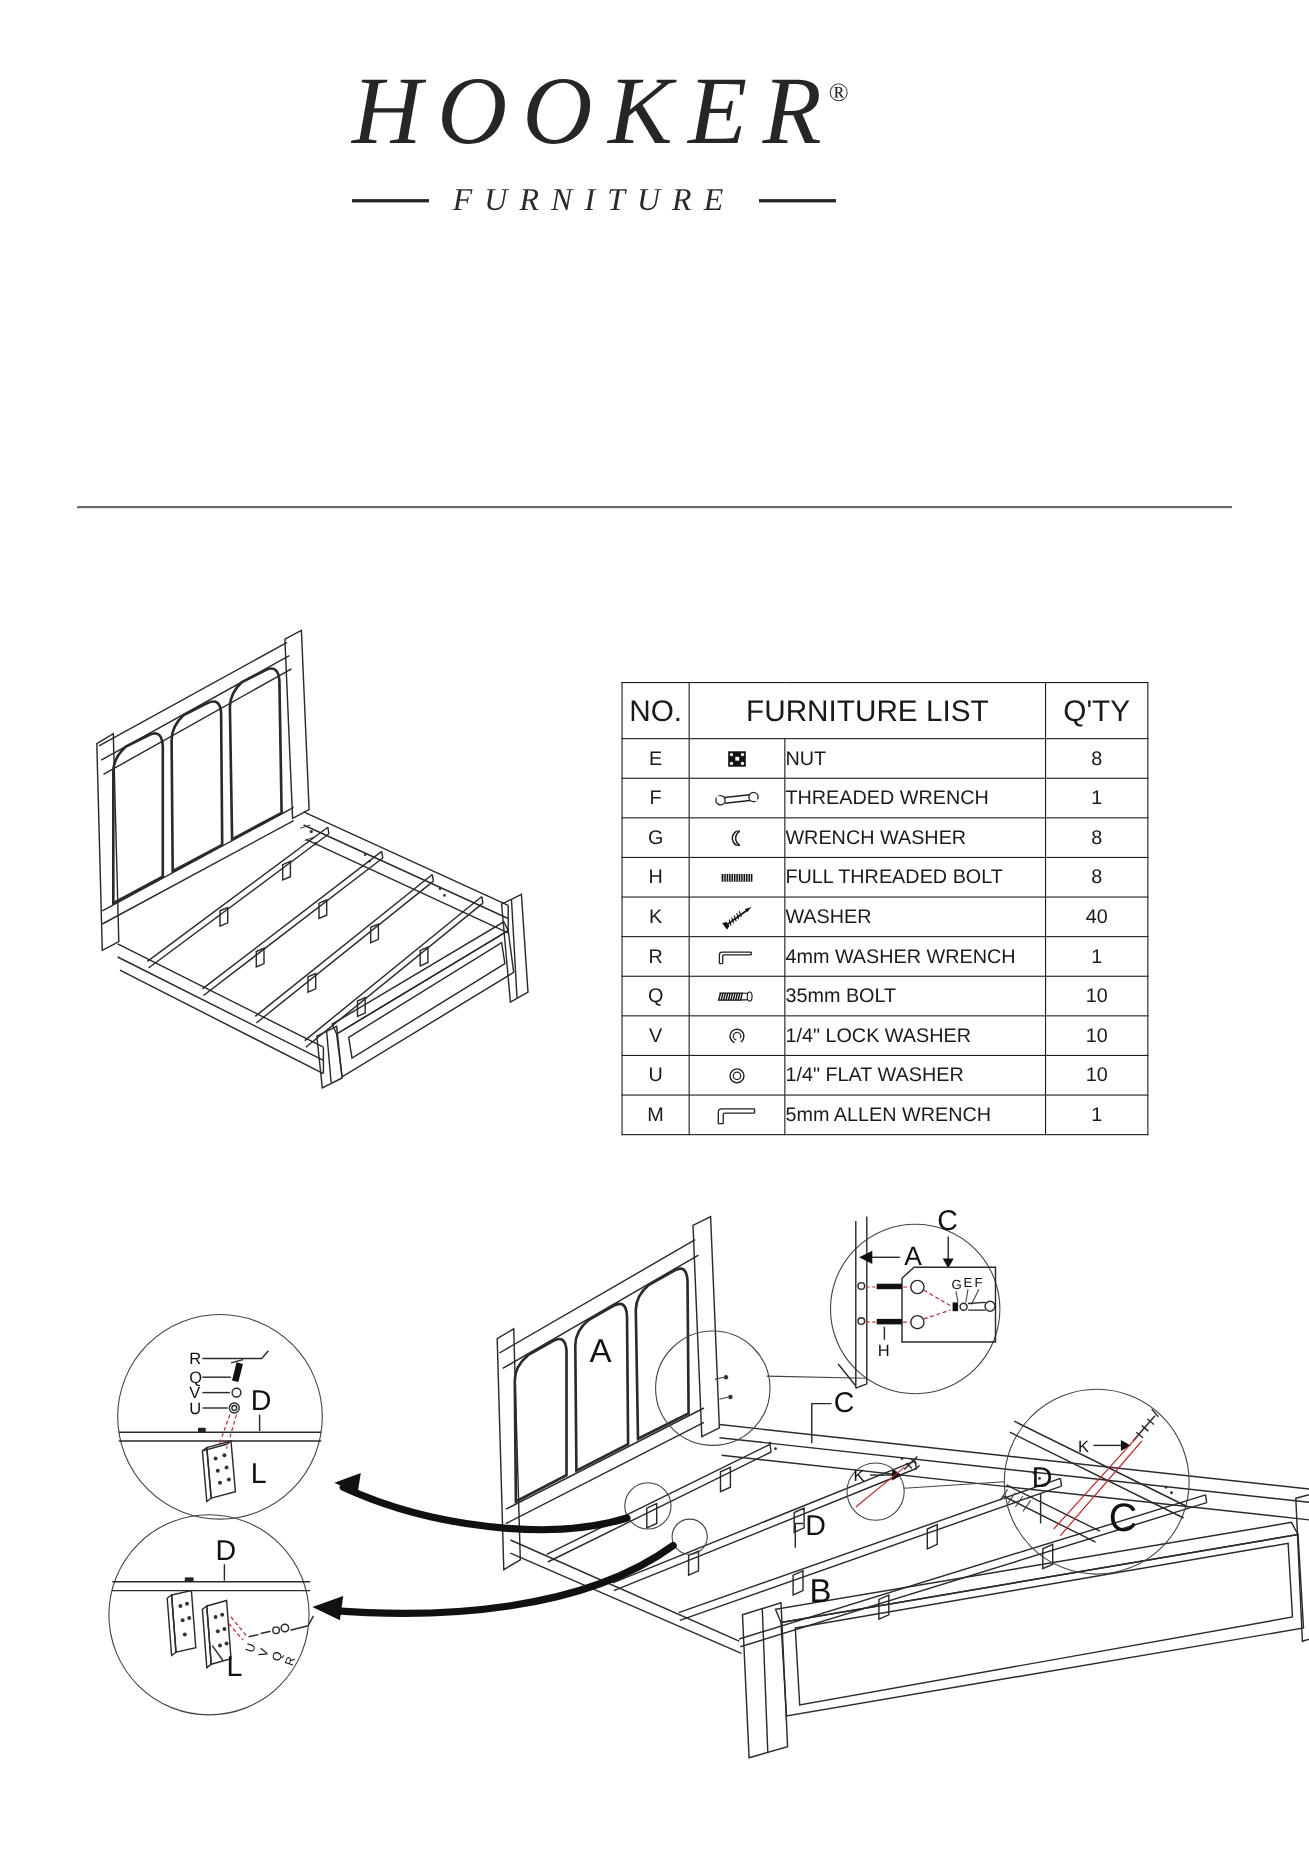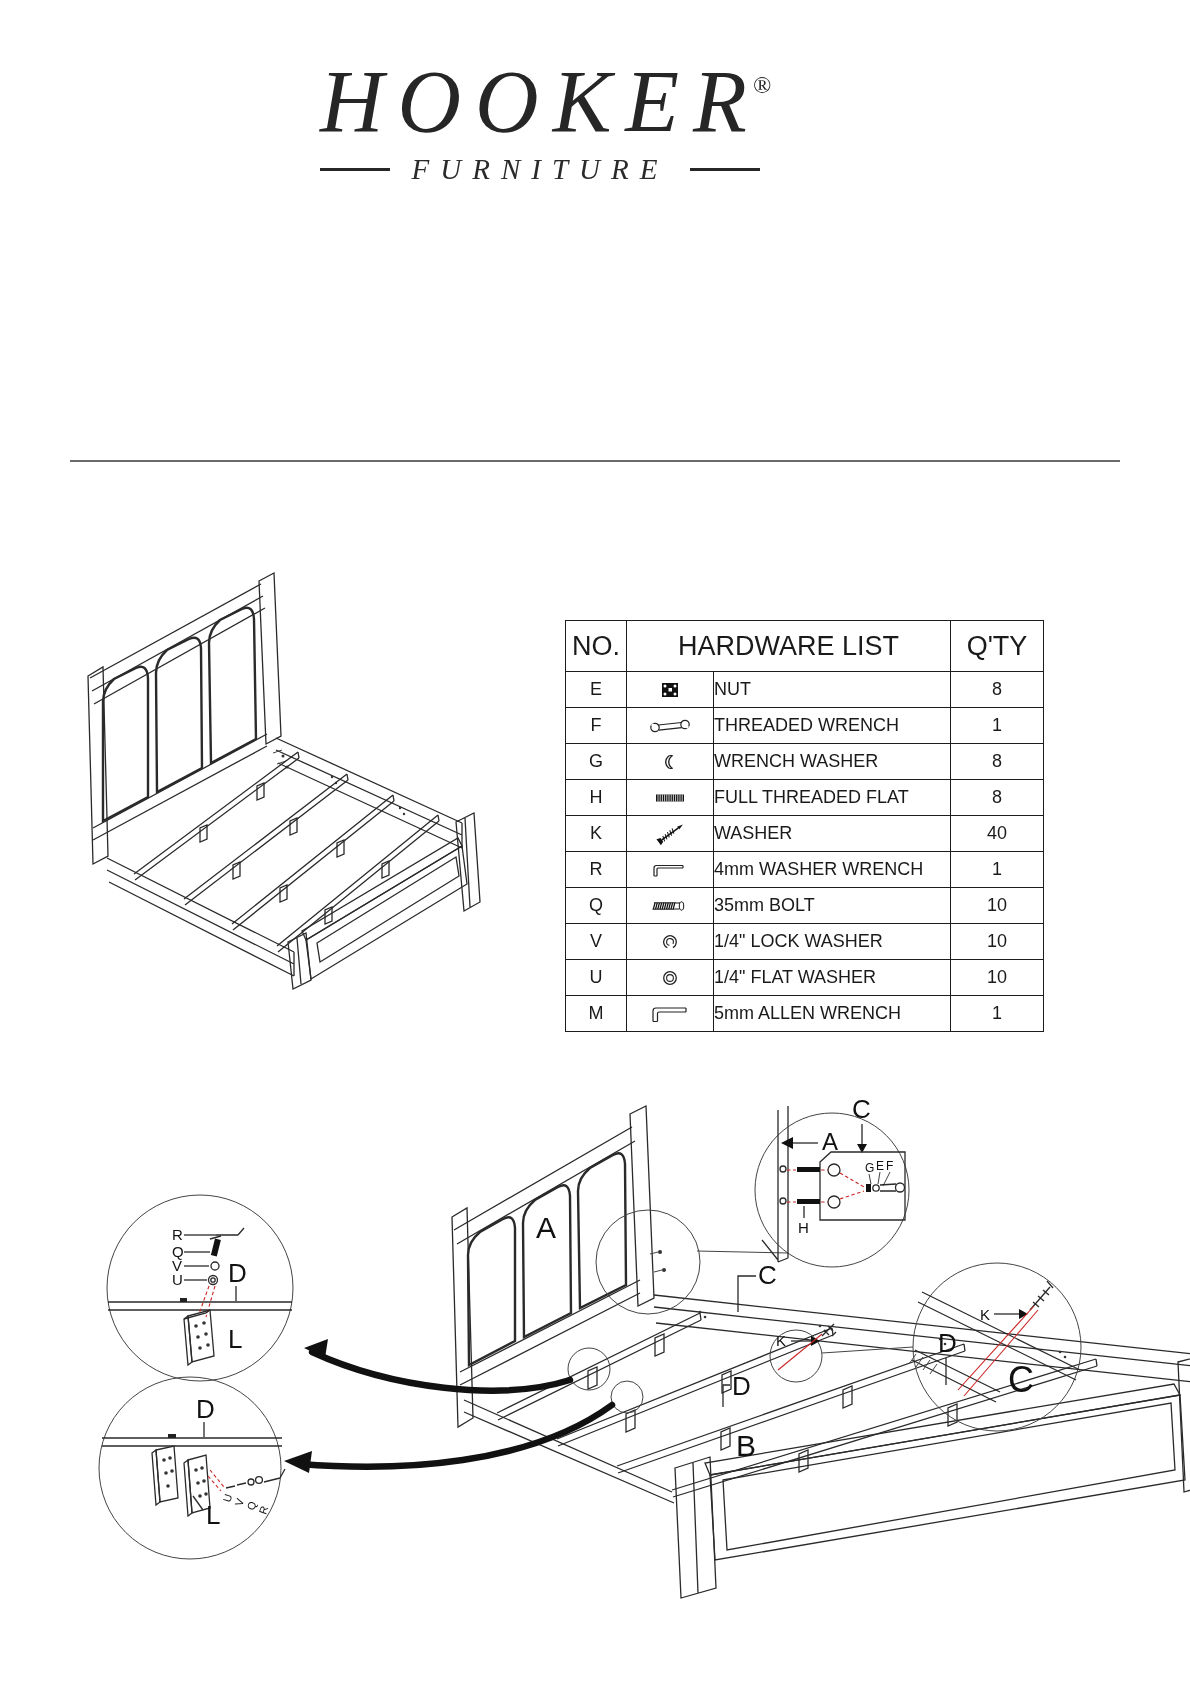--- a/index.html
+++ b/index.html
@@ -3,21 +3,21 @@
 <meta charset="utf-8">
 <style>
   html,body{margin:0;padding:0;background:#fff;}
   .page{position:relative;width:1190px;height:1684px;background:#fff;overflow:hidden;
         font-family:"Liberation Sans",sans-serif;color:#1a1a1a;}
   
   .logo{position:absolute;left:320px;top:58px;width:440px;text-align:center;font-style:italic;}
   .logo-main{font-family:"Liberation Serif",serif;font-size:88px;line-height:1;
              letter-spacing:14px;color:#262626;white-space:nowrap;}
   .logo-reg{font-size:24px;vertical-align:38px;letter-spacing:0;margin-left:-8px;}
-  .logo-sub{margin-top:7px;display:flex;align-items:center;justify-content:center;gap:22px;}
+  .logo-sub{margin-top:20px;display:flex;align-items:center;justify-content:center;gap:22px;}
   .logo-sub-text{font-family:"Liberation Serif",serif;font-size:29px;letter-spacing:11px;
                  color:#2a2a2a;white-space:nowrap;}
   .logo-dash{width:74px;height:3px;background:#262626;}
   
   .divider{position:absolute;left:70px;top:460px;width:1050px;height:2px;background:#6b6b6b;}
   
   .hw-table-wrap{position:absolute;left:565px;top:620px;}
   table.hw{border-collapse:collapse;table-layout:fixed;background:#fff;}
   table.hw th,table.hw td{border:1.6px solid #1c1c1c;padding:0;overflow:hidden;}
   table.hw th{height:50px;font-size:27px;font-weight:normal;text-align:center;}
@@ -57,21 +57,21 @@
     <table class="hw">
       <colgroup>
           <col style="width:61px">
           <col style="width:87px">
           <col style="width:237px">
           <col style="width:93px">
         </colgroup>
       <thead>
         <tr>
           <th>NO.</th>
-          <th colspan="2">HARDWARE LIST</th>
+          <th colspan="2">FURNITURE LIST</th>
           <th>Q'TY</th>
         </tr>
       </thead>
       <tbody>
           <tr>
             <td class="c-no">E</td>
             <td class="c-icon"><span class="hw-icon"><svg width="46" height="24">
                   <rect x="15" y="5" width="16" height="14" fill="#111"></rect>
    <circle cx="18" cy="8" r="1.5" fill="#fff"></circle>
                   <circle cx="28" cy="8" r="1.5" fill="#fff"></circle>
@@ -105,21 +105,21 @@
                 </svg></span></td>
             <td class="c-name">WRENCH WASHER</td>
             <td class="c-qty">8</td>
           </tr>
           <tr>
             <td class="c-no">H</td>
             <td class="c-icon"><span class="hw-icon"><svg width="46" height="24">
                   <rect x="9" y="8.5" width="28" height="7" fill="#111"></rect>
    <path d="M11 8.5 v7 M13.2 8.5 v7 M15.4 8.5 v7 M17.6 8.5 v7 M19.8 8.5 v7 M22 8.5 v7 M24.2 8.5 v7 M26.4 8.5 v7 M28.6 8.5 v7 M30.8 8.5 v7 M33 8.5 v7 M35.2 8.5 v7" stroke="#fff" stroke-width="0.8"></path>
                 </svg></span></td>
-            <td class="c-name">FULL THREADED FLAT</td>
+            <td class="c-name">FULL THREADED BOLT</td>
             <td class="c-qty">8</td>
           </tr>
           <tr>
             <td class="c-no">K</td>
             <td class="c-icon"><span class="hw-icon"><svg width="46" height="24">
                   <g transform="rotate(-36 23 12)">
    <path d="M9 8.2 L9 15.8 L13 14.2 L13 9.8 Z" fill="#111"></path>
    <path d="M13 12 H33" stroke="#111" stroke-width="1.6"></path>
    <path d="M16 9.4 L14.4 14.8 M19 9.2 L17.4 14.6 M22 9 L20.4 14.4 M25 8.8 L23.4 14.2 M28 8.6 L26.4 14" stroke="#111" stroke-width="1"></path>
    <path d="M33 10.2 L39 12 L33 13.8 Z" fill="#111"></path>

